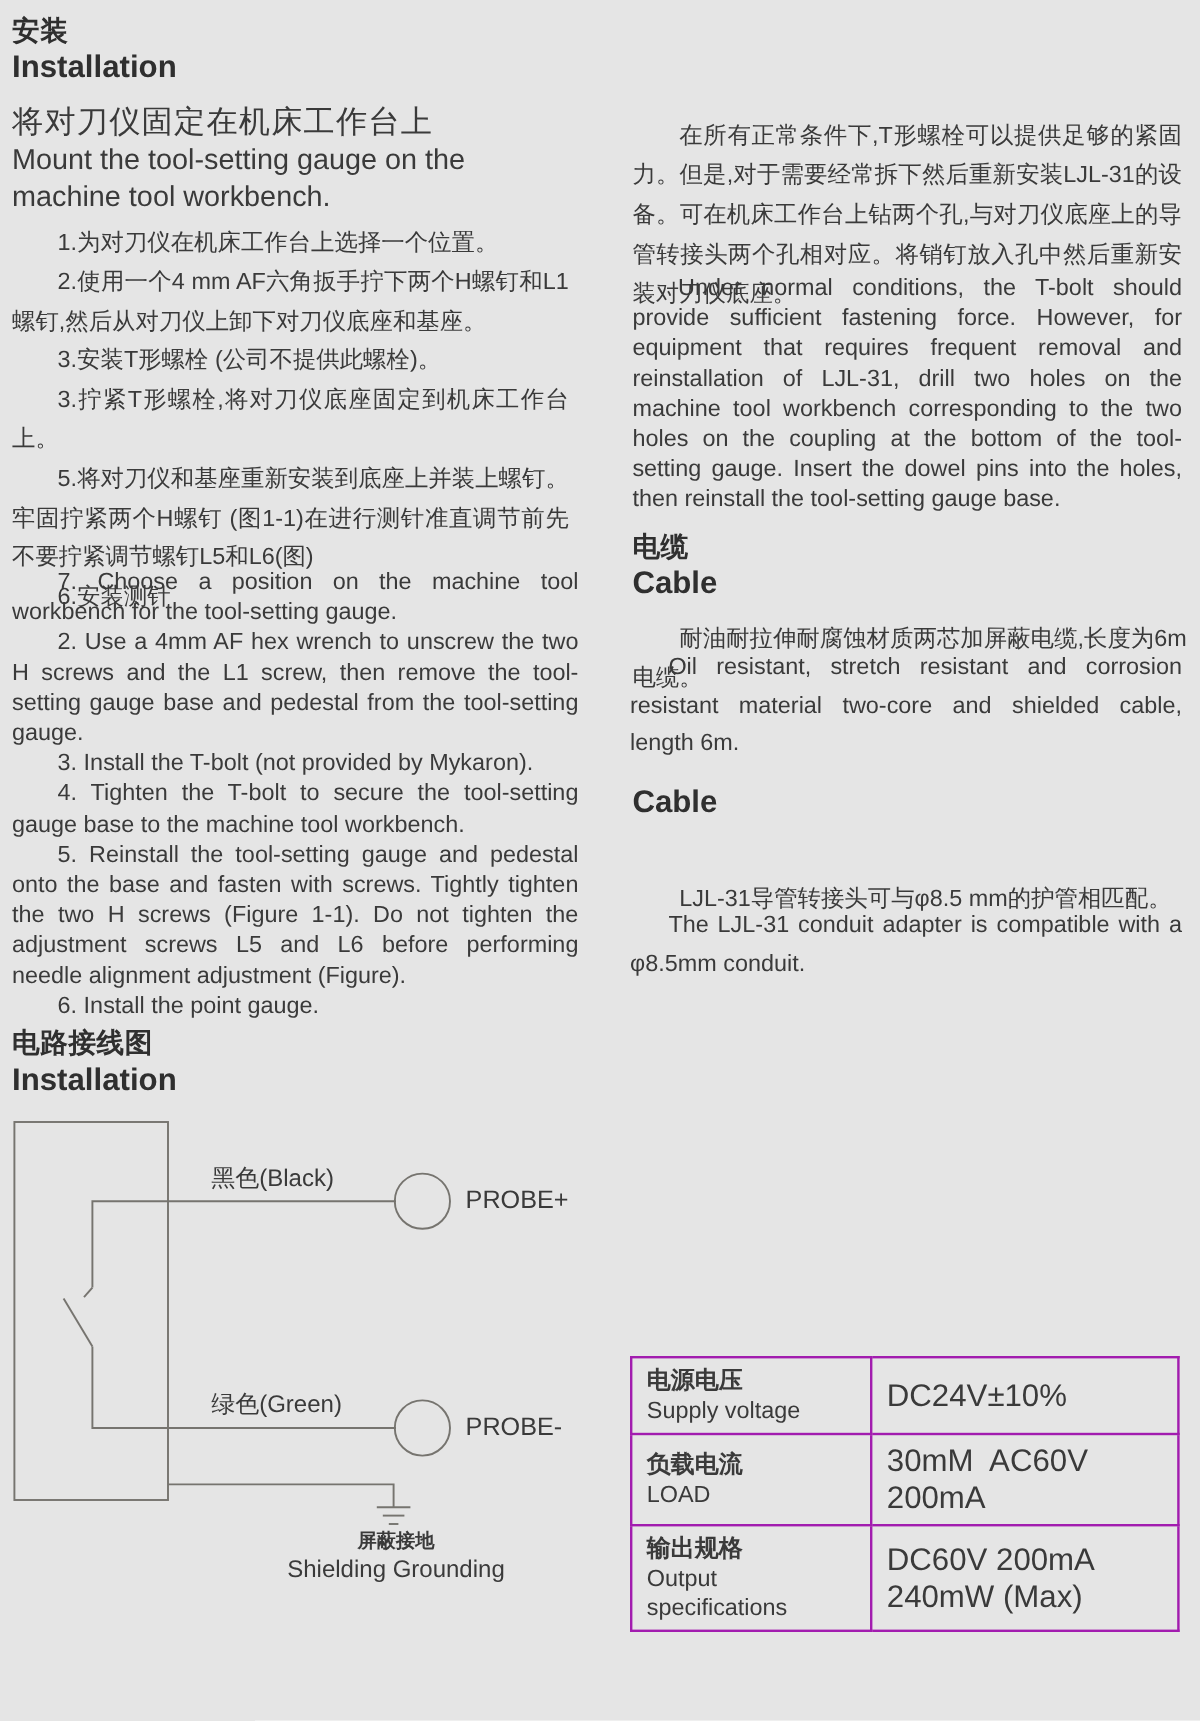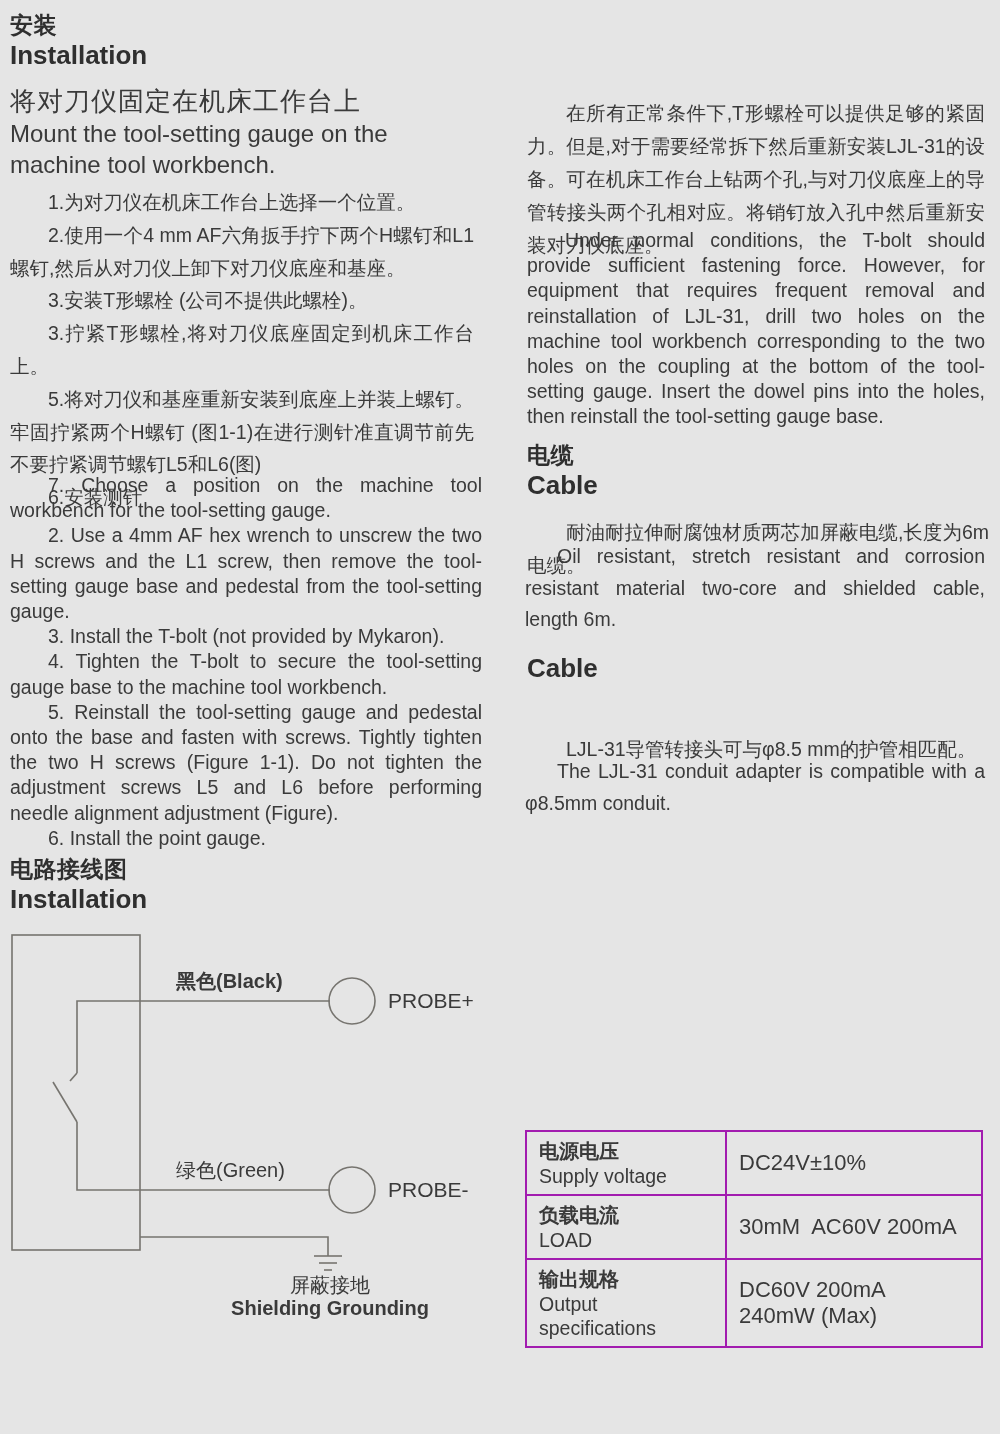--- a/index.html
+++ b/index.html
@@ -21,30 +21,30 @@
   .steps-cn p { font-size:19.5px; line-height:32.8px; text-indent:38px; text-align:justify; }
   .steps-en p { font-size:19.5px; line-height:25.2px; text-indent:38px; text-align:justify; }
   .para-cn { font-size:19.5px; line-height:33px; text-indent:39px; text-align:justify;margin-top:11px; }
   .para-en { font-size:19.5px; line-height:25.2px; text-indent:38px; text-align:justify; }
   .para-en-wide { font-size:19.5px; line-height:31.7px; text-indent:32px; text-align:justify; }
 
   
   .diag-label { font-size:20px; color:#3a3a3a; white-space:nowrap; }
   .probe-label { font-size:21px; color:#3a3a3a; white-space:nowrap; }
   .ground-labels { text-align:center; color:#3a3a3a; }
-  .ground-labels .cn { font-size:20px; line-height:22px; font-weight:400; }
-  .ground-labels .en { font-size:20px; line-height:24px; font-weight:700; }
+  .ground-labels .cn { font-size:16px; line-height:22px; font-weight:700; }
+  .ground-labels .en { font-size:20px; line-height:24px; font-weight:400; }
 
   
   table.spec { border-collapse:collapse; width:458px; table-layout:fixed; }
   table.spec td { border:2px solid #a21caf; vertical-align:middle; padding:6px 12px; height:58px; }
   td.lbl { width:200px; }
   td.lbl .cn { font-size:20px; font-weight:600; line-height:26px; }
   td.lbl .en { font-size:19.5px; line-height:24px; }
-  td.val { font-size:22px;margin-top:35px; }
+  td.val { font-size:26px;margin-top:35px; }
 
   
   .footer { display:flex; align-items:center; }
   .footer-text { text-align:right; color:#3a3a3a; }
   .footer-text .cn { font-size:15px; font-weight:700; line-height:16px; }
   .footer-text .en { font-size:16px; font-weight:700; line-height:18px; }
   .footer-bar { width:5px; height:26px; margin:0 7px 0 6px; }
   .footer-page { font-size:38px; line-height:34px; color:#3a3a3a; }
 </style>
 </head>
@@ -101,21 +101,21 @@
 
       <polyline points="140,317 328,317 328,336"></polyline>
       <g>
         <line x1="314" y1="336" x2="342" y2="336"></line>
         <line x1="319" y1="343" x2="337" y2="343"></line>
         <line x1="324" y1="350" x2="332" y2="350"></line>
       </g>
     </g>
   </svg>
 
-  <div class="abs diag-label" style="left:176px; top:968px;font-weight:bold;">黑色(Black)</div>
+  <div class="abs diag-label" style="left:176px; top:968px;">黑色(Black)</div>
   <div class="abs probe-label" style="left:388px; top:989px;">PROBE+</div>
   <div class="abs diag-label" style="left:176px; top:1157px;">绿色(Green)</div>
   <div class="abs probe-label" style="left:388px; top:1178px;">PROBE-</div>
   <div class="abs ground-labels" style="left:210px; top:1274px; width:240px;">
     <div class="cn">屏蔽接地</div>
     <div class="en">Shielding Grounding</div>
   </div>
 
   <div class="abs para-cn" style="left:527px; top:86px; width:458px;">在所有正常条件下,T形螺栓可以提供足够的紧固力。但是,对于需要经常拆下然后重新安装LJL-31的设备。可在机床工作台上钻两个孔,与对刀仪底座上的导管转接头两个孔相对应。将销钉放入孔中然后重新安装对刀仪底座。</div>
   <div class="abs para-en" style="left:527px; top:228px; width:458px;">Under normal conditions, the T-bolt should provide sufficient fastening force. However, for equipment that requires frequent removal and reinstallation of LJL-31, drill two holes on the machine tool workbench corresponding to the two holes on the coupling at the bottom of the tool-setting gauge. Insert the dowel pins into the holes, then reinstall the tool-setting gauge base.</div>

